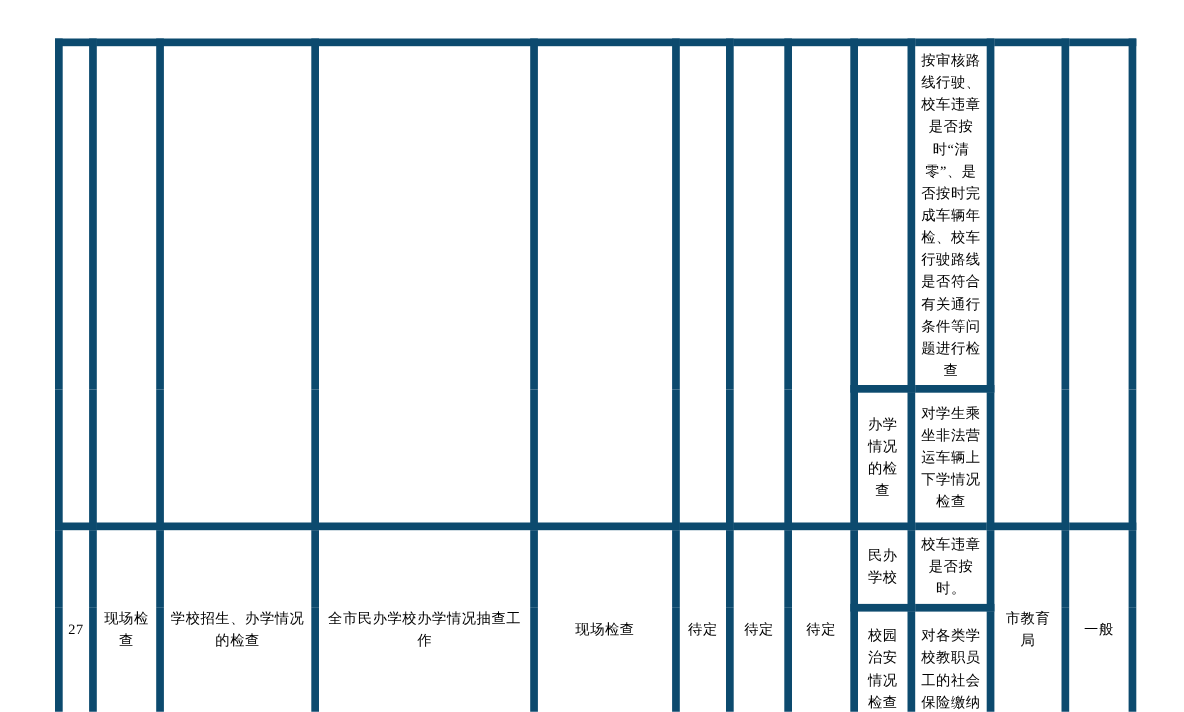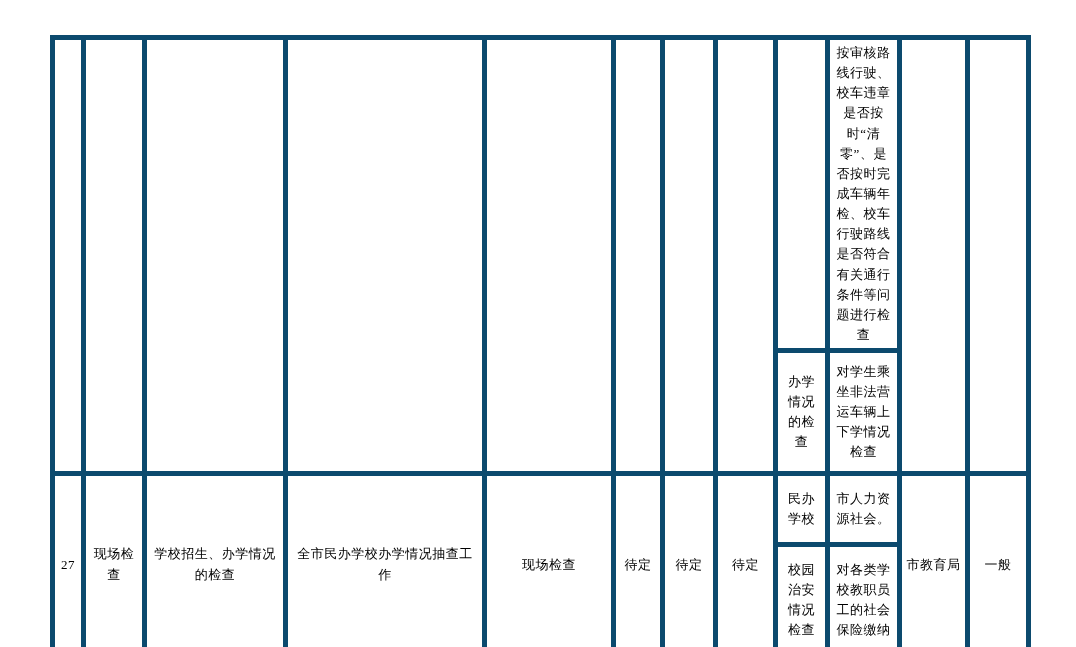--- a/index.html
+++ b/index.html
@@ -22,21 +22,21 @@
   }
   table.doc-table {
     position: absolute;
     left: 50px;
     top: 35px;
     width: 976px;
     border-collapse: collapse;
     table-layout: fixed;
   }
   table.doc-table td {
-    border: 5px solid #0c4a6e;
+    border: 7px solid #0c4a6e;
     padding: 3px 4px;
     vertical-align: middle;
     text-align: center;
     font-size: 13px;
     line-height: 1.55;
     letter-spacing: 0.5px;
     word-break: break-all;
   }
   
   col.c0 { width: 31px; }
@@ -114,21 +114,21 @@
       <tr class="row-bottom">
         <td rowspan="2">27</td>
         <td rowspan="2">现场检查</td>
         <td rowspan="2">学校招生、办学情况的检查</td>
         <td rowspan="2">全市民办学校办学情况抽查工作</td>
         <td rowspan="2">现场检查</td>
         <td rowspan="2">待定</td>
         <td rowspan="2">待定</td>
         <td rowspan="2">待定</td>
         <td style="height:60px">民办学校</td>
-        <td style="height:60px">市人力资源社会。</td>
+        <td style="height:60px">校车违章是否按时。</td>
         <td rowspan="2">市教育局</td>
         <td rowspan="2">一般</td>
       </tr>
       <tr>
         <td style="height:100px" class="narrow-text">校园治安情况检查</td>
         <td style="height:100px" class="narrow-text">对各类学校教职员工的社会保险缴纳</td>
       </tr>
 
       <tr class="empty-row">
         <td></td>

